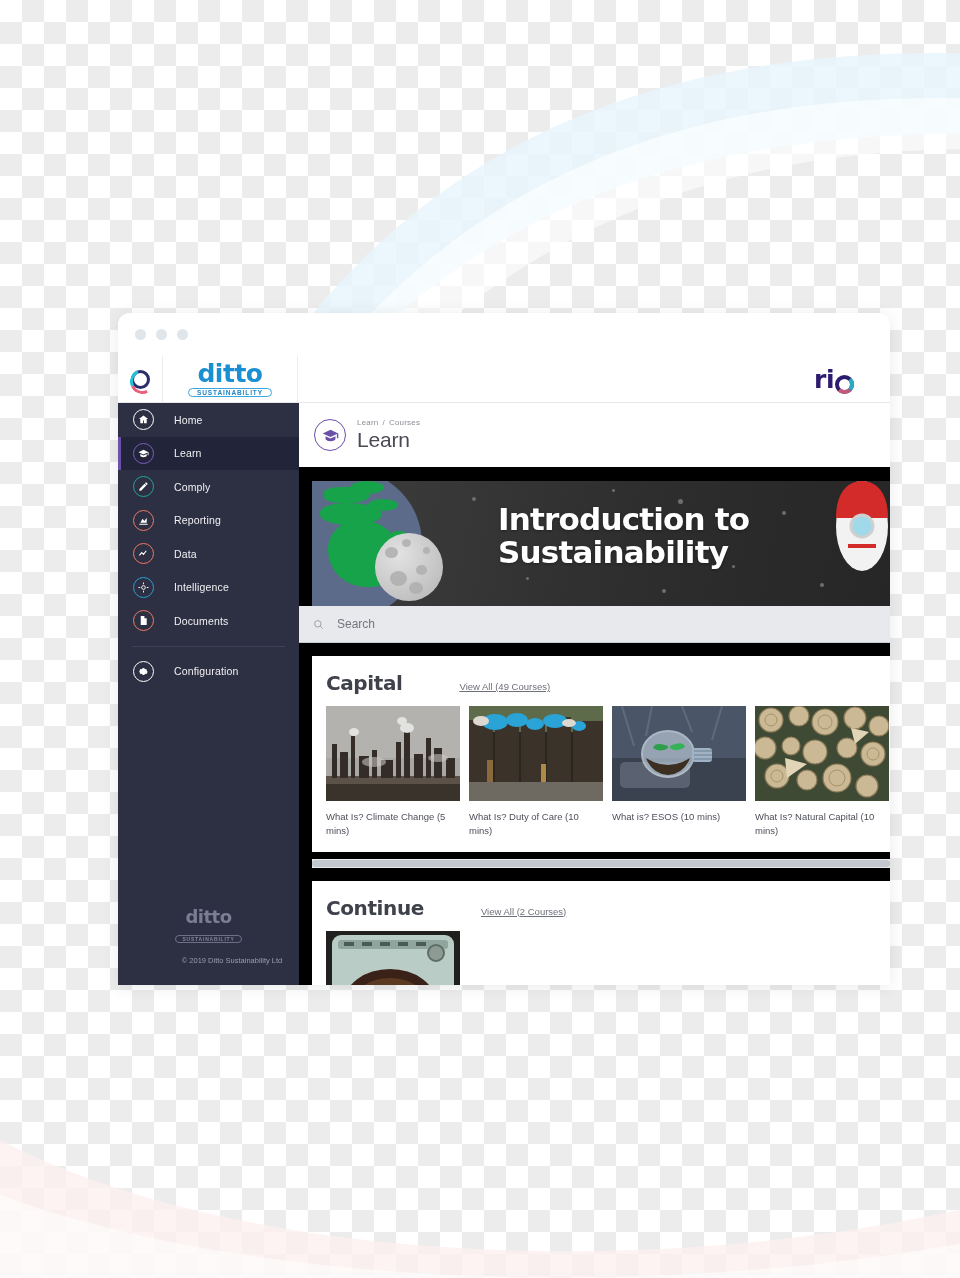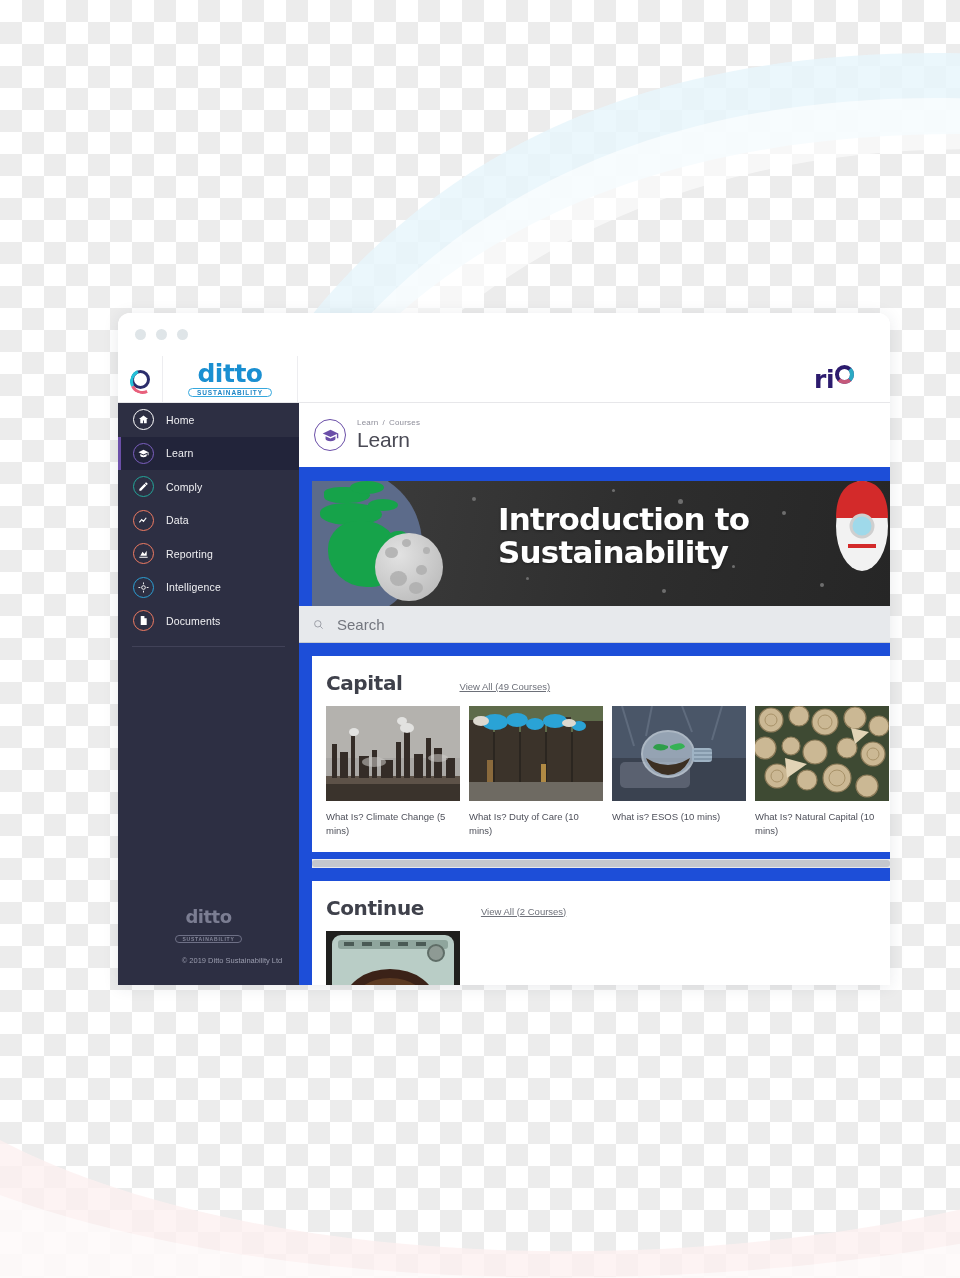--- a/index.html
+++ b/index.html
@@ -37,46 +37,46 @@
   #brand-mark { width:45px; display:flex; align-items:center; justify-content:center; border-right:1px solid #ededf0; }
   #brand-ring { width:19px; height:19px; border-radius:50%; border:3.2px solid #2b2d6b; position:relative; }
   #brand-ring::after{ content:""; position:absolute; left:-3.2px; top:-3.2px; width:19px; height:19px; border-radius:50%;
                       border:3.2px solid transparent; border-left-color:#25c1d8; border-bottom-color:#e8607c; transform:rotate(20deg); }
   #brand-logo { width:135px; display:flex; flex-direction:column; align-items:center; justify-content:center; border-right:1px solid #ededf0; }
   #ditto-word { font-size:25px; font-weight:bold; letter-spacing:-.5px; color:#1a8fd1; line-height:1; font-family:"DejaVu Sans", sans-serif; }
   #ditto-pill { margin-top:2px; border:1.3px solid #35a7dd; border-radius:9px; padding:0px 8px; font-size:6.5px;
                 letter-spacing:.9px; color:#1e86c6; font-weight:bold; }
   #brandbar-spacer { flex:1; }
   #rio-logo { padding-right:36px; display:flex; align-items:center; }
-  #rio-text { font-size:25px; font-weight:bold; color:#2c1b6e; letter-spacing:-.5px; font-family:"DejaVu Sans", sans-serif; display:flex; align-items:flex-start; }
+  #rio-text { font-size:25px; font-weight:bold; color:#2c1b6e; letter-spacing:-.5px; font-family:"DejaVu Sans", sans-serif; display:flex; align-items:flex-end; }
   #rio-o { width:19px; height:19px; border-radius:50%; border:4px solid #2c1b6e; margin-left:1px; position:relative; box-sizing:border-box; }
   #rio-o::after { content:""; position:absolute; inset:-4px; border-radius:50%; border:4px solid transparent;
                   border-right-color:#2bc4d4; border-bottom-color:#e0647e; opacity:.85; }
 
   
   #body-row { display:flex; height:582px; }
 
   
   #sidebar { width:181px; background:#2d2f43; display:flex; flex-direction:column; flex:none; }
-  .nav-item { height:33.5px; display:flex; align-items:center; padding-left:15px; gap:12px; cursor:pointer; }
+  .nav-item { height:33.5px; display:flex; align-items:center; padding-left:15px; gap:20px; cursor:pointer; }
   .nav-item.active { background:#22243a; box-shadow:inset 3px 0 0 #6b4fa8; }
   .nav-ico { width:21px; height:21px; border-radius:50%; border:1.6px solid #fff; flex:none;
              display:flex; align-items:center; justify-content:center; color:#fff; }
   .nav-ico svg { width:11px; height:11px; display:block; }
   .nav-label { color:#f0f0f3; font-size:10.5px; letter-spacing:.15px; }
   #nav-divider { height:1px; background:#414258; margin:8px 14px 8px 14px; }
   #sidebar-spacer { flex:1; }
   #sidebar-footer { padding-bottom:20px; text-align:center; }
   #foot-ditto { font-size:18px; font-weight:bold; color:#7b7d92; letter-spacing:-.5px; font-family:"DejaVu Sans", sans-serif; }
   #foot-pill { display:inline-block; margin-top:2px; border:1px solid #6e7086; border-radius:7px; padding:0 6px;
                font-size:5px; letter-spacing:.8px; color:#85879a; font-weight:bold; }
   #foot-copy { margin-top:11px; font-size:7.5px; color:#9a9cae;padding-left:47px; }
 
   
-  #main { flex:1; background:#1d4ed8; display:flex; flex-direction:column; overflow:hidden; }
+  #main { flex:1; background:#000000; display:flex; flex-direction:column; overflow:hidden; }
 
   
   #page-head { background:#fff; height:64px; display:flex; align-items:center; padding-left:15px; gap:11px; flex:none; }
   #head-ico { width:32px; height:32px; border-radius:50%; border:1.8px solid #6b4fa8; display:flex; align-items:center; justify-content:center; flex:none; }
   #head-ico svg { width:17px; height:17px; fill:#6b4fa8; }
   #crumb { font-size:8px; color:#8d8d99; letter-spacing:.2px; }
   #crumb .sep { margin:0 4px; }
   #page-title { font-size:21px; color:#4a4a55; margin-top:1px; letter-spacing:-.2px; }
 
   
@@ -93,21 +93,21 @@
   .star { position:absolute; border-radius:50%; background:#6e6e6e; }
   #banner-text { position:absolute; left:186px; top:22px; color:#fff; font-weight:bold;
                  font-size:31px; line-height:1.08; letter-spacing:-.8px; font-family:"DejaVu Sans", sans-serif;
                  text-shadow:0 1px 3px rgba(0,0,0,.35); }
   #rocket { position:absolute; right:-8px; top:-3px; width:70px; height:96px; }
 
   
   #search-row { height:37px; display:flex; align-items:center; padding-left:14px; gap:13px;
                 border-bottom:1px solid #c8ccd2; background:#e7e9ec; }
   #search-ico svg { width:11px; height:11px; stroke:#8a8d96; fill:none; stroke-width:1.7; display:block; }
-  #search-input { border:none; background:transparent; outline:none; font-size:15px; color:#5f6169;
+  #search-input { border:none; background:transparent; outline:none; font-size:12px; color:#5f6169;
                   font-family:"Liberation Sans", sans-serif; width:300px; }
   #search-input::placeholder { color:#73767e; }
 
   
   .shelf { background:#fff; margin:13px 0 0 13px; padding:15px 0 14px 14px; }
   .shelf-head { display:flex; align-items:baseline; gap:9px; margin-bottom:11px; }
   .shelf-title { font-size:20px; font-weight:bold; color:#3f414b; letter-spacing:-.4px; font-family:"DejaVu Sans", sans-serif; }
   .shelf-link { font-size:9.5px; color:#6d7079; text-decoration:underline; cursor:pointer;margin-left:48px; }
   .cards { display:flex; gap:9px; }
   .card { width:134px; flex:none; }
@@ -182,34 +182,34 @@
         <span class="nav-ico" style="border-color:#23a699;">
           <svg viewBox="0 0 24 24" fill="#fff">
               <path d="M3 17.2V21h3.8L18 9.8 14.2 6zM20.7 7.1a1 1 0 0 0 0-1.4l-2.4-2.4a1 1 0 0 0-1.4 0L15 5.1 18.9 9z"></path>
             </svg>
         </span>
         <span class="nav-label">Comply</span>
       </div>
 
       <div class="nav-item">
         <span class="nav-ico" style="border-color:#ef7b62;">
+          <svg viewBox="0 0 24 24" fill="#fff">
+              <path d="M3 19h18v2H3zM5 17l5-9 4 5 5-7v11z"></path>
+            </svg>
+        </span>
+        <span class="nav-label">Reporting</span>
+      </div>
+
+      <div class="nav-item">
+        <span class="nav-ico" style="border-color:#ef7b62;">
           <svg viewBox="0 0 24 24" fill="none" stroke="#fff" stroke-width="2.4">
               <path d="M3 16l5-6 4 4 6-8"></path>
             </svg>
         </span>
         <span class="nav-label">Data</span>
-      </div>
-
-      <div class="nav-item">
-        <span class="nav-ico" style="border-color:#ef7b62;">
-          <svg viewBox="0 0 24 24" fill="#fff">
-              <path d="M3 19h18v2H3zM5 17l5-9 4 5 5-7v11z"></path>
-            </svg>
-        </span>
-        <span class="nav-label">Reporting</span>
       </div>
 
       <div class="nav-item">
         <span class="nav-ico" style="border-color:#2b9fd4;">
           <svg viewBox="0 0 24 24" fill="none" stroke="#fff" stroke-width="2">
               <circle cx="12" cy="12" r="4"></circle>
               <path d="M12 1v4M12 19v4M1 12h4M19 12h4"></path>
             </svg>
         </span>
         <span class="nav-label">Intelligence</span>
@@ -219,20 +219,28 @@
         <span class="nav-ico" style="border-color:#ef7b62;">
           <svg viewBox="0 0 24 24" fill="#fff">
               <path d="M6 2h8l5 5v15H6zM14 2v5h5"></path>
             </svg>
         </span>
         <span class="nav-label">Documents</span>
       </div>
 
       <div id="nav-divider"></div>
 
+      <div class="nav-item">
+        <span class="nav-ico" style="border-color:#ffffff;">
+          <svg viewBox="0 0 24 24" fill="#fff">
+              <path d="M12 8a4 4 0 1 0 0 8 4 4 0 0 0 0-8zm9 4-2-1.2.4-2.3-2-2-2.3.4L14 5l-2-.4L10 5 7.9 6.9 5.6 6.5l-2 2 .4 2.3L2 12l2 1.2-.4 2.3 2 2 2.3-.4L10 19l2 .4L14 19l2.1-1.9 2.3.4 2-2-.4-2.3z"></path>
+            </svg>
+        </span>
+        <span class="nav-label">Configuration</span>
+      </div>
 
       <div id="sidebar-spacer"></div>
 
       <div id="sidebar-footer">
         <div id="foot-ditto">ditto</div>
         <div id="foot-pill">SUSTAINABILITY</div>
         <div id="foot-copy">© 2019 Ditto Sustainability Ltd</div>
       </div>
     </nav>
 

